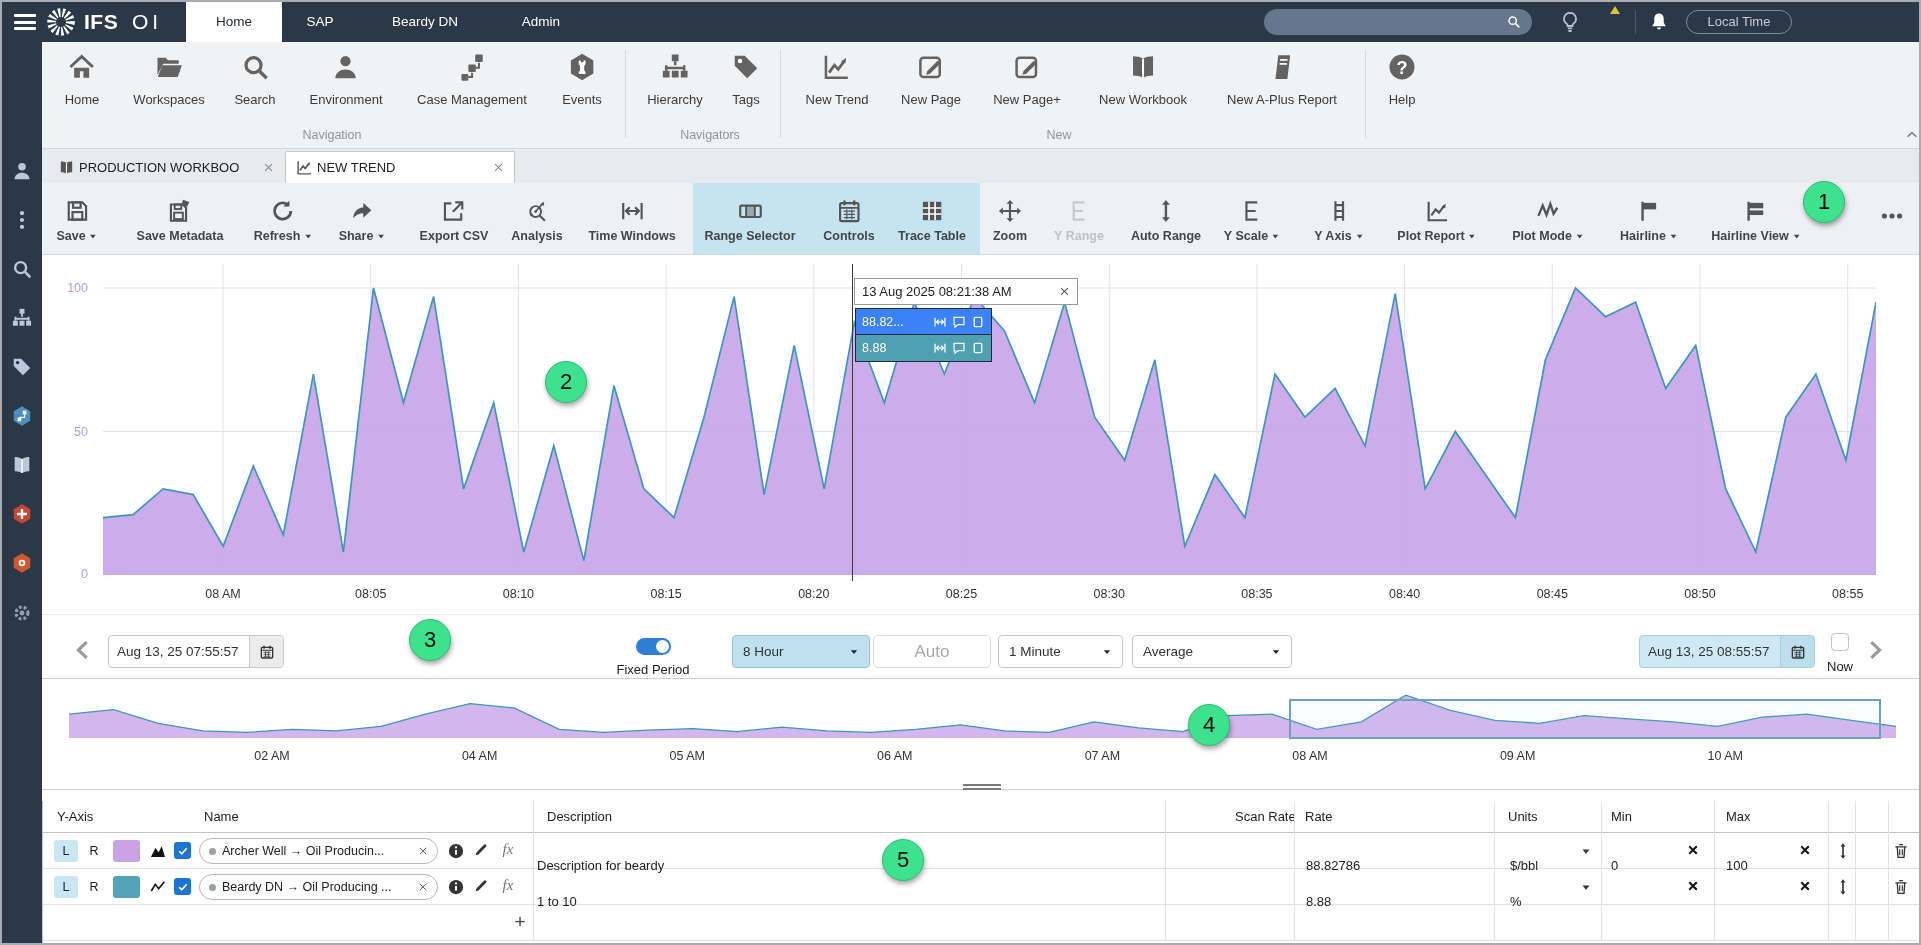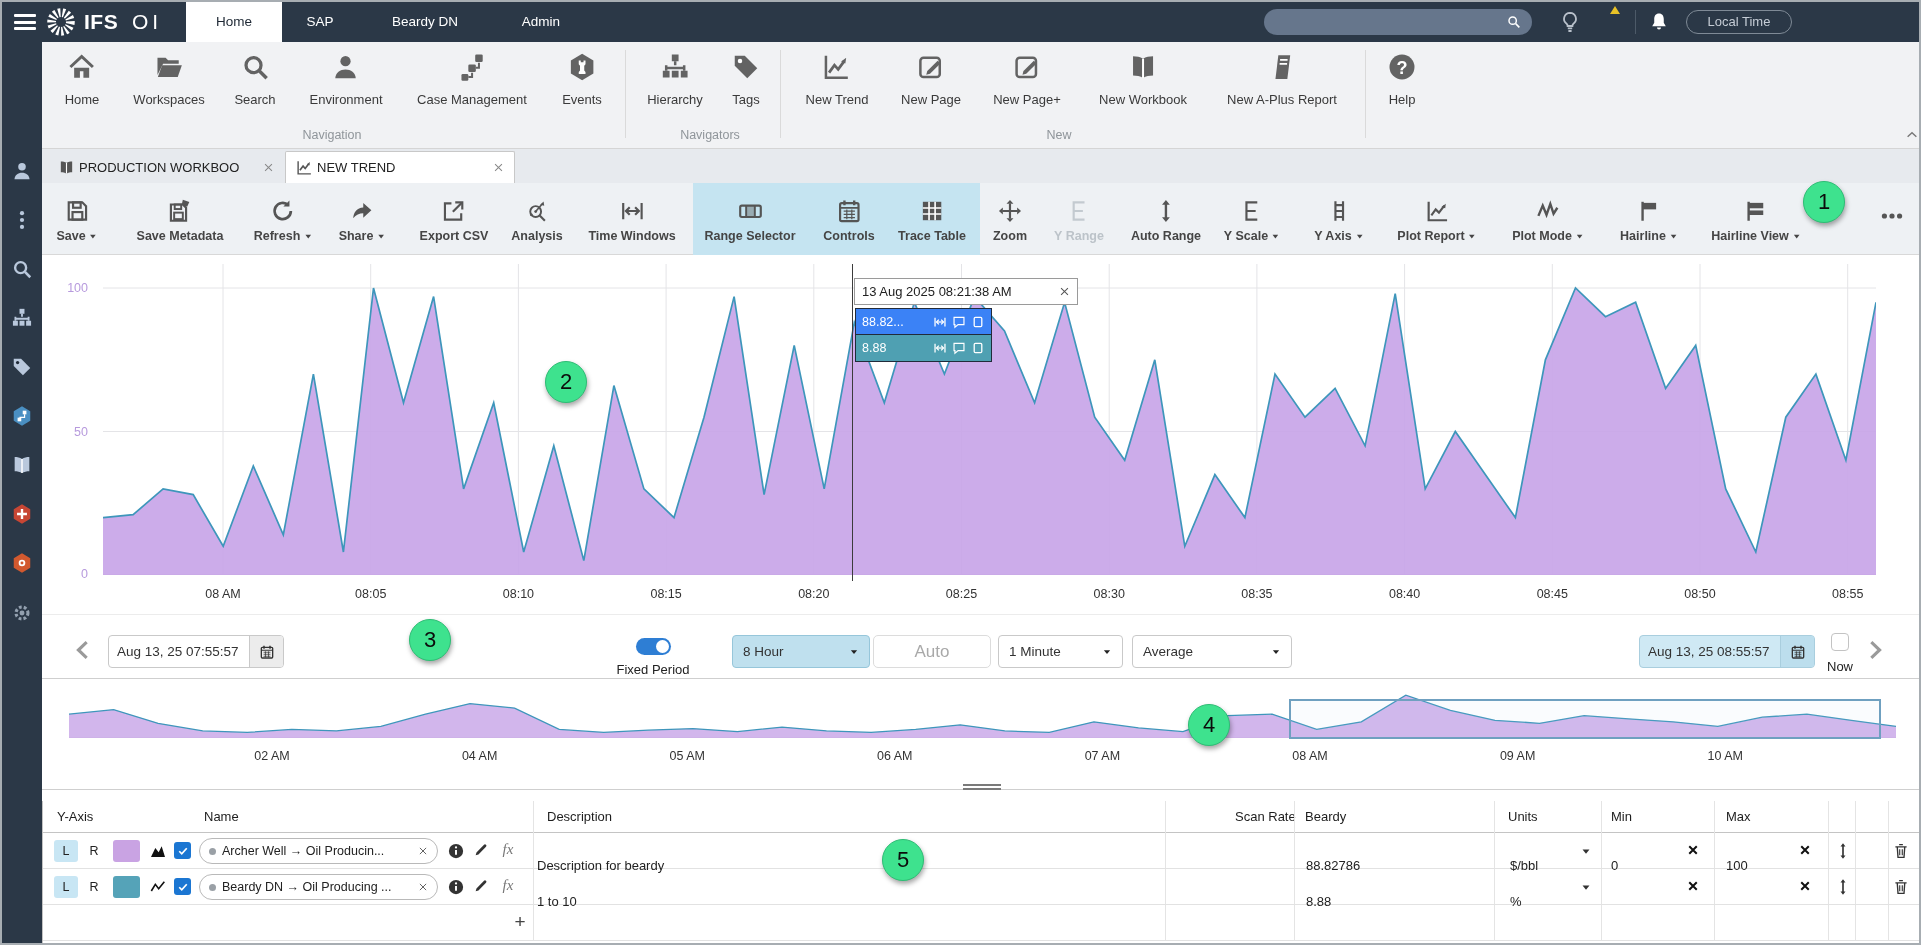--- a/index.html
+++ b/index.html
@@ -828,21 +828,21 @@
           <i></i>
         </div>
     </div>
 
     <div class="tracetable" id="traceTable">
         <div class="th-row">
           <span class="th" style="left: 14px;">Y-Axis</span>
           <span class="th" style="left: 161px;">Name</span>
           <span class="th" style="left: 504px;">Description</span>
           <span class="th" style="left: 1192px;">Scan Rate</span>
-          <span class="th" style="left: 1262px;">Beardy</span>
+          <span class="th" style="left: 1262px;">Rate</span>
           <span class="th" style="left: 1465px;">Units</span>
           <span class="th" style="left: 1568px;">Min</span>
           <span class="th" style="left: 1683px;">Max</span>
         </div>
         <div class="tsep" style="left: 490px;"></div>
         <div class="tsep" style="left: 1122px;"></div>
         <div class="tsep" style="left: 1251px;"></div>
         <div class="tsep" style="left: 1451px;"></div>
         <div class="tsep" style="left: 1558px;"></div>
         <div class="tsep" style="left: 1671px;"></div>

